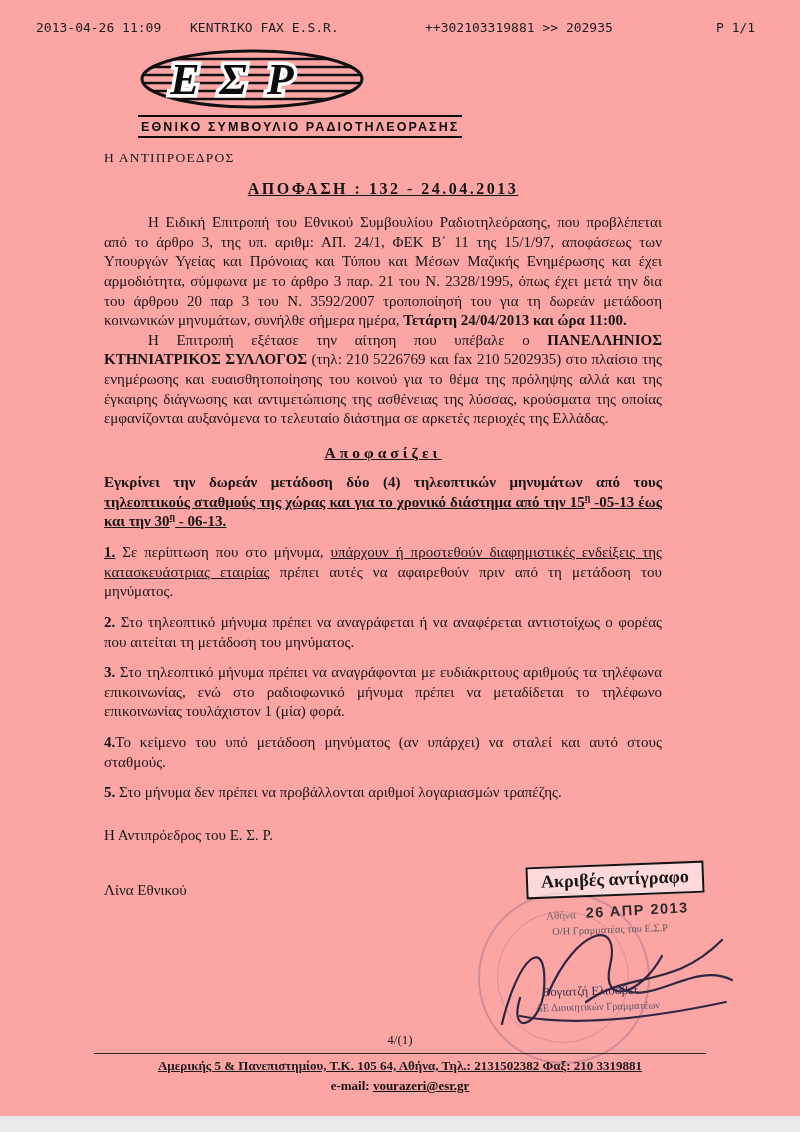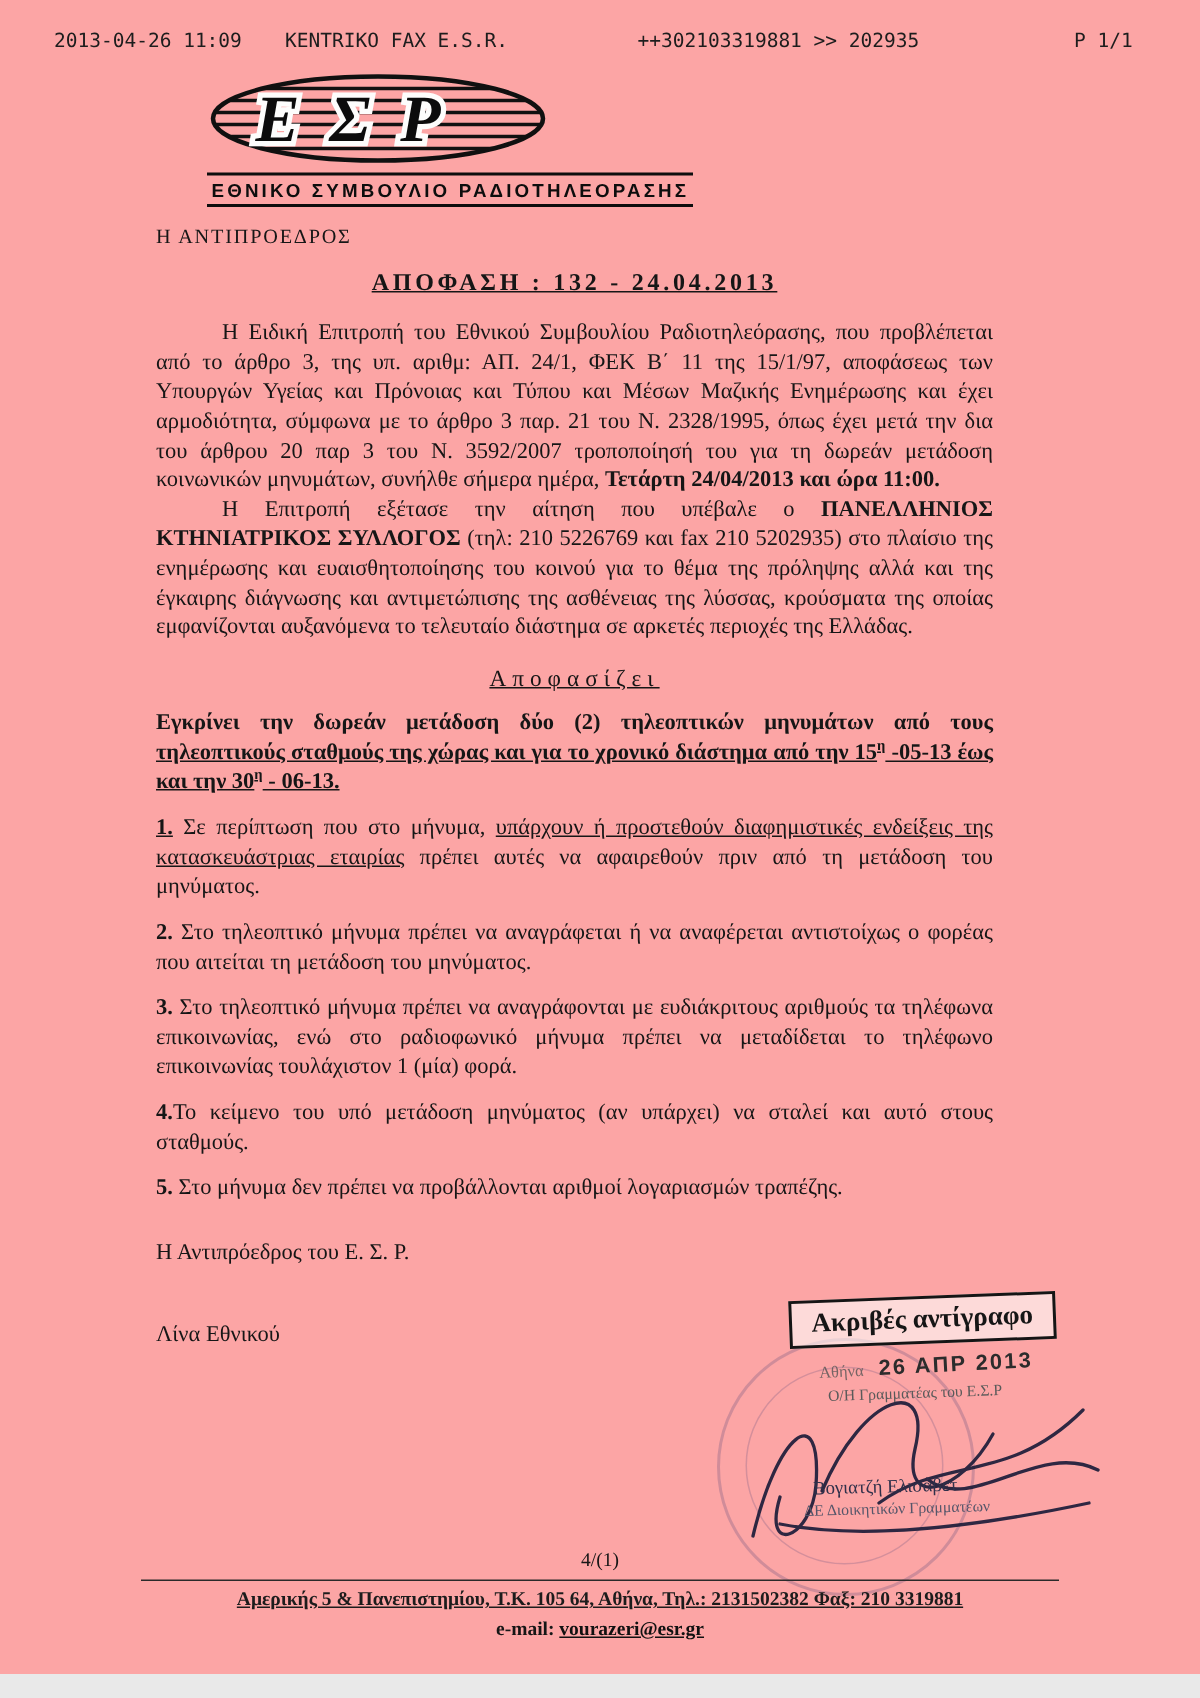--- a/index.html
+++ b/index.html
@@ -44,21 +44,21 @@
   .office{font-size:13.5px;letter-spacing:1.2px;margin-bottom:14px;}
   .title{
     margin:0 0 15px 0;text-align:center;
     font-size:16px;font-weight:bold;letter-spacing:2.5px;
     text-decoration:underline;
   }
   .body{margin:0;font-size:15px;line-height:1.31;text-align:justify;}
   .indent{text-indent:44px;}
   .verdict-h{
     margin:15px 0 11px 0;text-align:center;
-    font-size:15.5px;font-weight:normal;letter-spacing:4px;
+    font-size:15.5px;font-weight:bold;letter-spacing:4px;
     text-decoration:underline;
   }
   .verdict{margin-bottom:4px;}
   .term{margin-top:11px;}
   .b{font-weight:bold;}
   .u{text-decoration:underline;}
   sup{font-size:0.65em;line-height:0;}
 
   .sig-block{margin-top:24px;text-align:left;}
   .sig-role{font-size:15px;}
@@ -147,21 +147,21 @@
   </div>
 
   <div class="doc">
     <div class="office">Η ΑΝΤΙΠΡΟΕΔΡΟΣ</div>
     <h1 class="title">ΑΠΟΦΑΣΗ : 132 - 24.04.2013</h1>
 
     <p class="body indent"><span>Η Ειδική Επιτροπή του Εθνικού Συμβουλίου Ραδιοτηλεόρασης, που προβλέπεται από το άρθρο 3, της υπ. αριθμ: ΑΠ. 24/1, ΦΕΚ Β΄ 11 της 15/1/97, αποφάσεως των Υπουργών Υγείας και Πρόνοιας και Τύπου και Μέσων Μαζικής Ενημέρωσης και έχει αρμοδιότητα, σύμφωνα με το άρθρο 3 παρ. 21 του Ν. 2328/1995, όπως έχει μετά την δια του άρθρου 20 παρ 3 του Ν. 3592/2007 τροποποίησή του για τη δωρεάν μετάδοση κοινωνικών μηνυμάτων, συνήλθε σήμερα ημέρα, </span><span class="b">Τετάρτη 24/04/2013 και ώρα 11:00.</span></p>
     <p class="body indent"><span>Η Επιτροπή εξέτασε την αίτηση που υπέβαλε ο </span><span class="b">ΠΑΝΕΛΛΗΝΙΟΣ ΚΤΗΝΙΑΤΡΙΚΟΣ ΣΥΛΛΟΓΟΣ</span><span> (τηλ: 210 5226769 και fax 210 5202935) στο πλαίσιο της ενημέρωσης και ευαισθητοποίησης του κοινού για το θέμα της πρόληψης αλλά και της έγκαιρης διάγνωσης και αντιμετώπισης της ασθένειας της λύσσας, κρούσματα της οποίας εμφανίζονται αυξανόμενα το τελευταίο διάστημα σε αρκετές περιοχές της Ελλάδας.</span></p>
 
     <div class="verdict-h">Αποφασίζει</div>
-    <p class="body verdict"><span class="b">Εγκρίνει την δωρεάν μετάδοση δύο (2) τηλεοπτικών μηνυμάτων από τους </span><span class="b u">τηλεοπτικούς σταθμούς της χώρας και για το χρονικό διάστημα από την 15</span><sup class="b u">η</sup><span class="b u"> -05-13 έως και την 30</span><sup class="b u">η</sup><span class="b u"> - 06-13.</span></p>
+    <p class="body verdict"><span class="b">Εγκρίνει την δωρεάν μετάδοση δύο (4) τηλεοπτικών μηνυμάτων από τους </span><span class="b u">τηλεοπτικούς σταθμούς της χώρας και για το χρονικό διάστημα από την 15</span><sup class="b u">η</sup><span class="b u"> -05-13 έως και την 30</span><sup class="b u">η</sup><span class="b u"> - 06-13.</span></p>
 
     <p class="body term"><span class="b u">1.</span><span> Σε περίπτωση που στο μήνυμα, </span><span class="u">υπάρχουν ή προστεθούν διαφημιστικές ενδείξεις της κατασκευάστριας εταιρίας</span><span> πρέπει αυτές να αφαιρεθούν πριν από τη μετάδοση του μηνύματος.</span></p>
     <p class="body term"><span class="b">2.</span><span> Στο τηλεοπτικό μήνυμα πρέπει να αναγράφεται ή να αναφέρεται αντιστοίχως ο φορέας που αιτείται τη μετάδοση του μηνύματος.</span></p>
     <p class="body term"><span class="b">3.</span><span> Στο τηλεοπτικό μήνυμα πρέπει να αναγράφονται με ευδιάκριτους αριθμούς τα τηλέφωνα επικοινωνίας, ενώ στο ραδιοφωνικό μήνυμα πρέπει να μεταδίδεται το τηλέφωνο επικοινωνίας τουλάχιστον 1 (μία) φορά.</span></p>
     <p class="body term"><span class="b">4.</span><span>Το κείμενο του υπό μετάδοση μηνύματος (αν υπάρχει) να σταλεί και αυτό στους σταθμούς.</span></p>
     <p class="body term"><span class="b">5.</span><span> Στο μήνυμα δεν πρέπει να προβάλλονται αριθμοί λογαριασμών τραπέζης.</span></p>
 
     <div class="sig-block">
       <div class="sig-role">Η Αντιπρόεδρος του Ε. Σ. Ρ.</div>
       <div class="sig-name">Λίνα Εθνικού</div>

